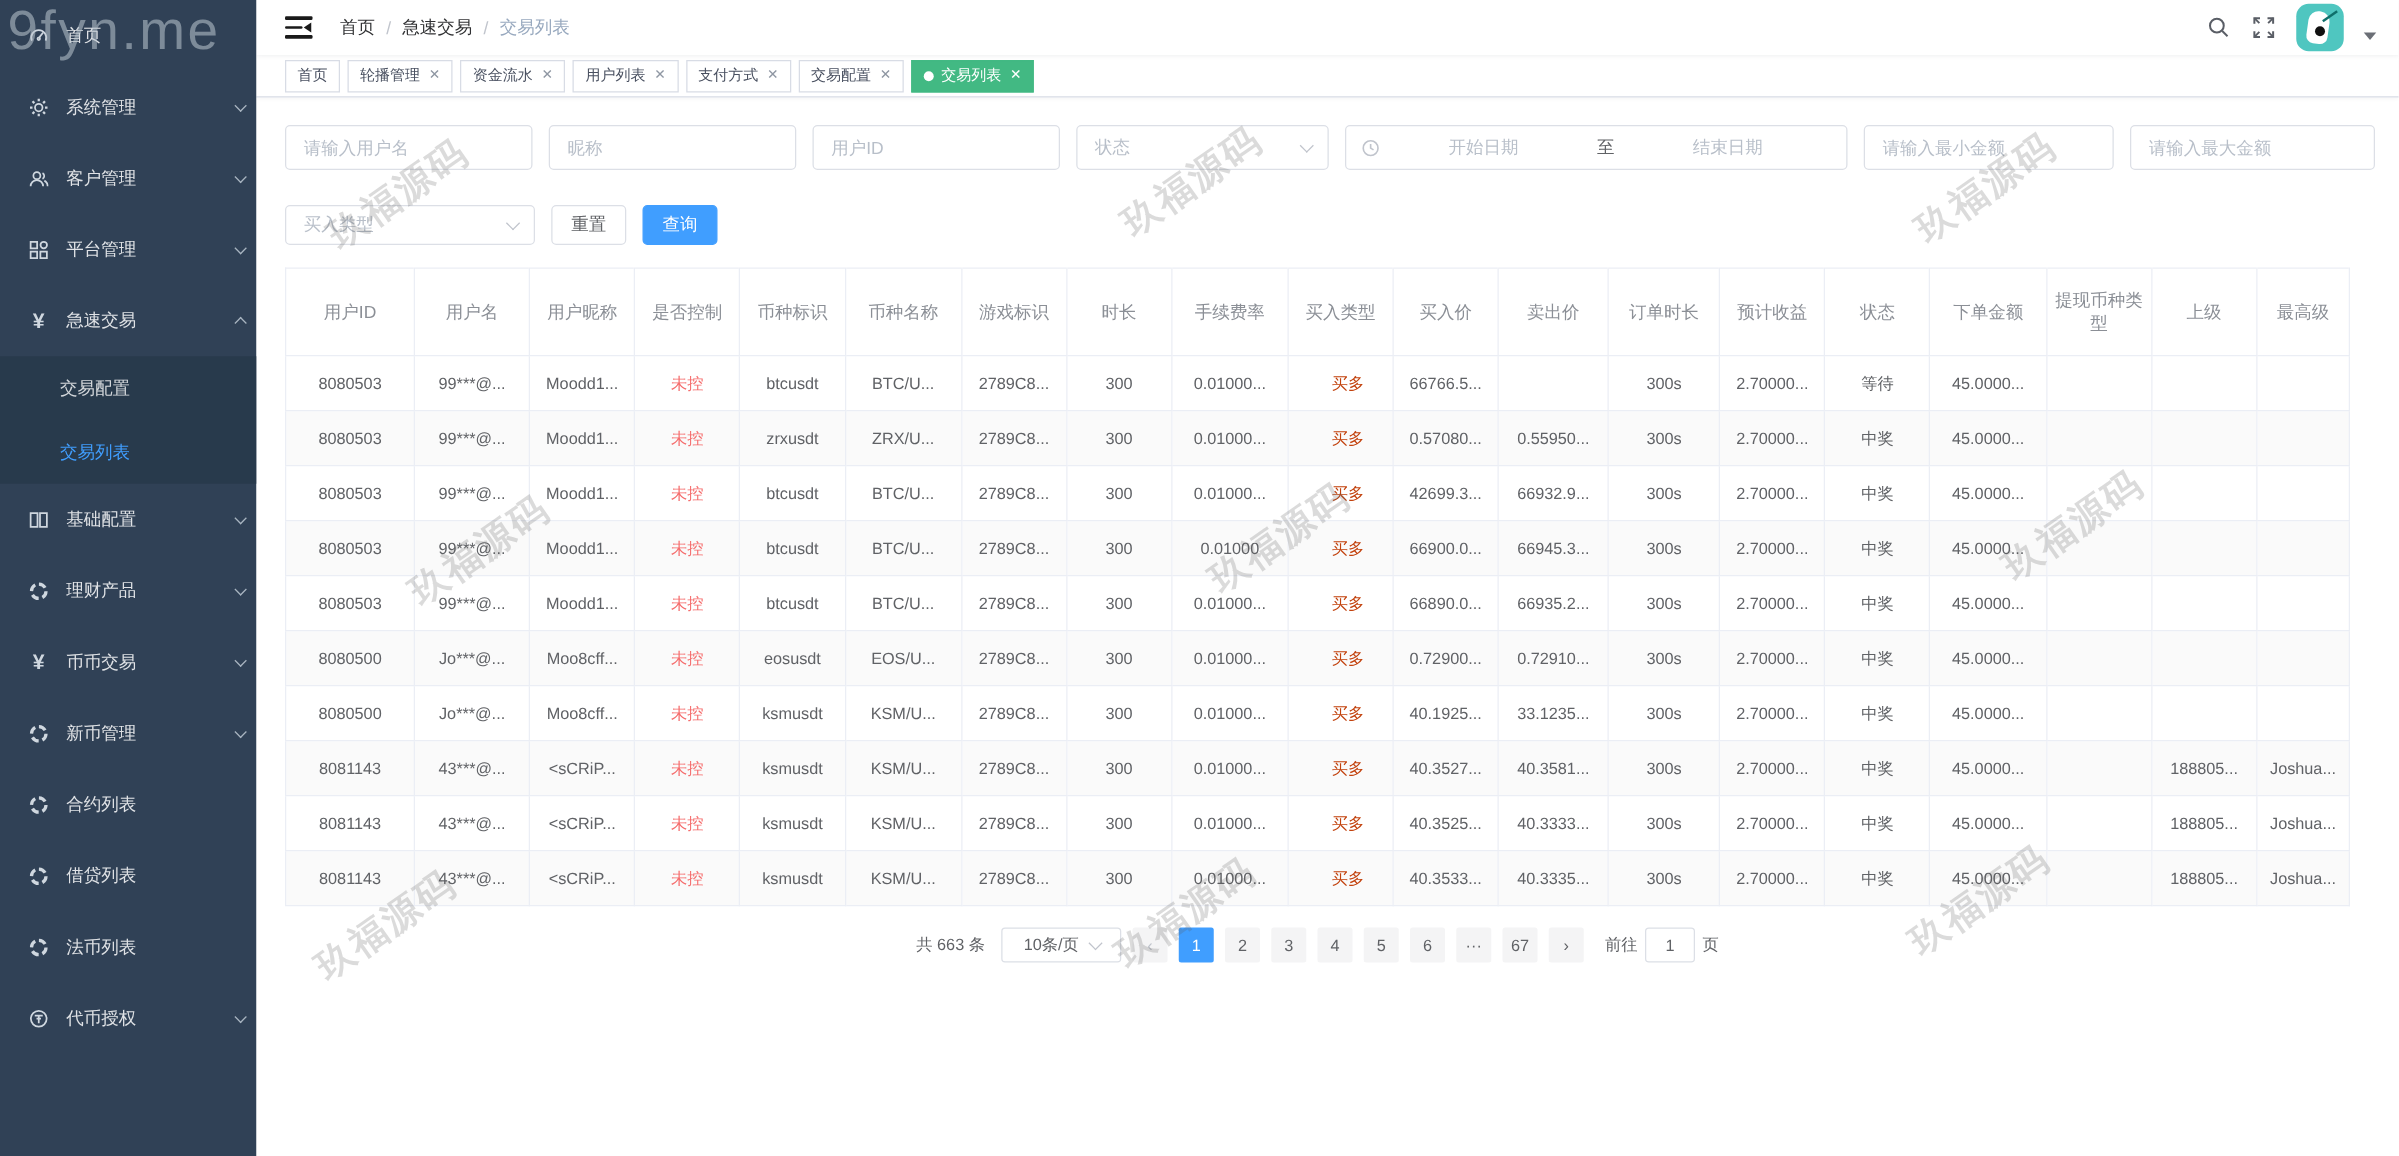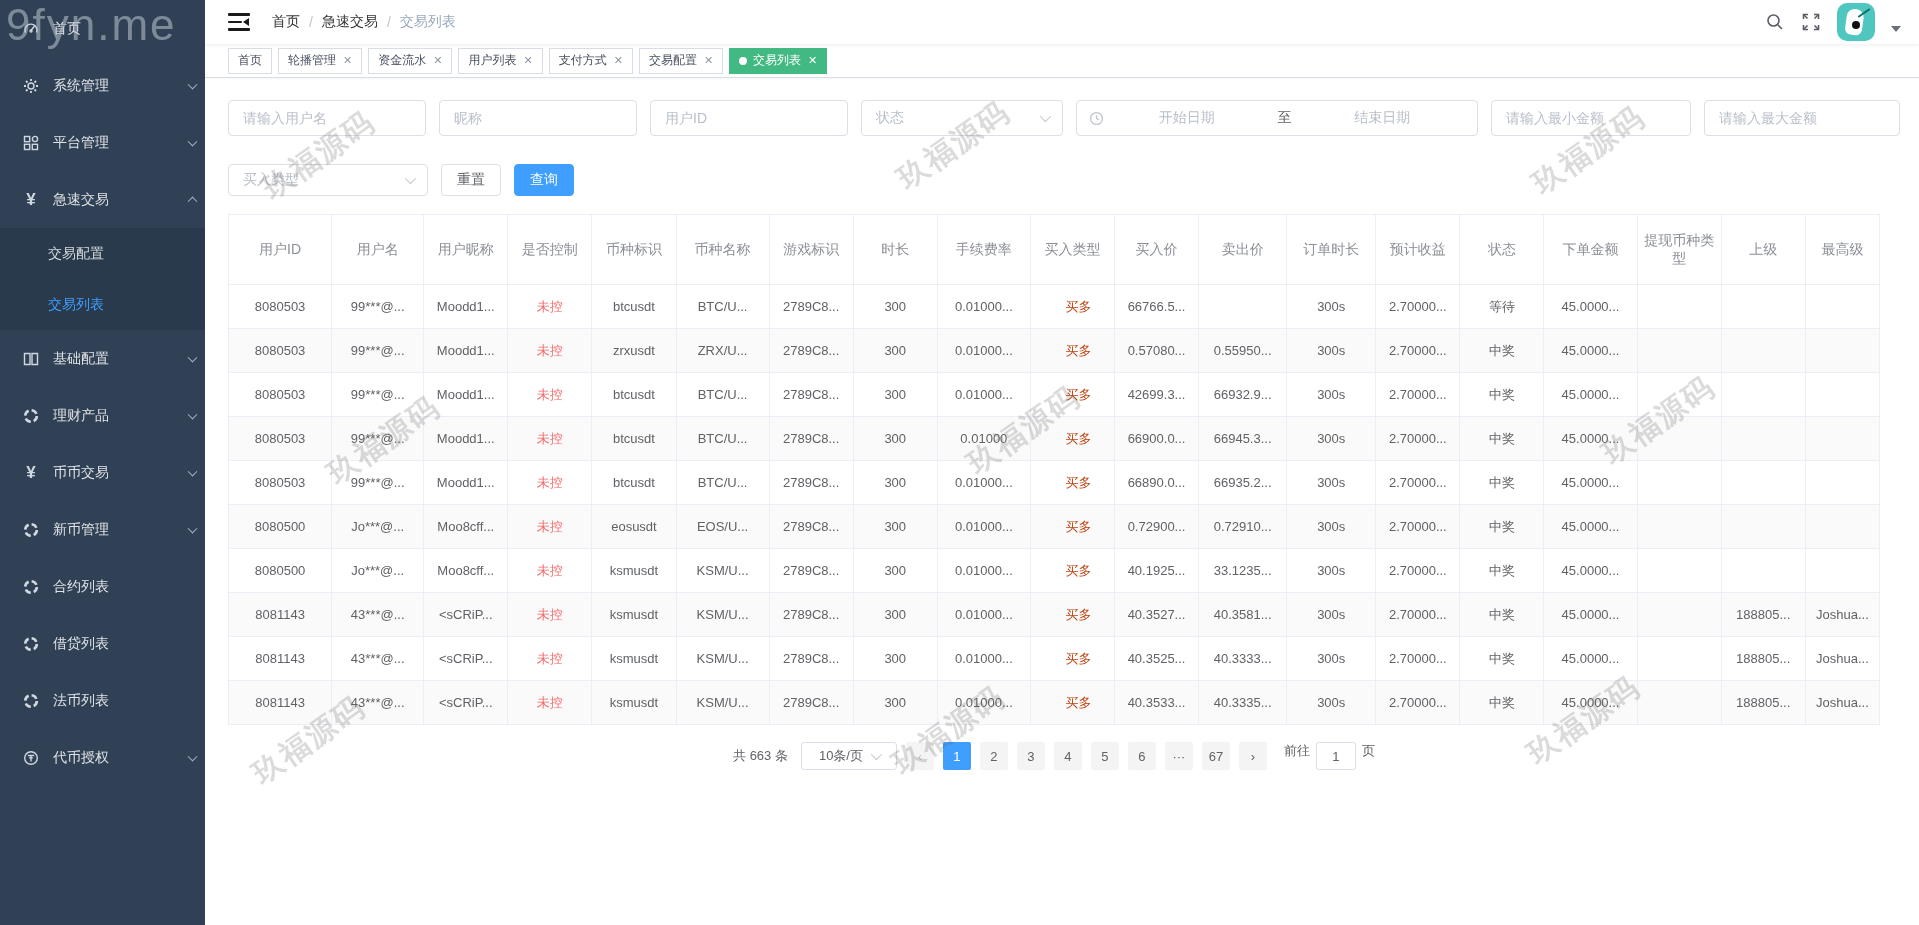--- a/index.html
+++ b/index.html
@@ -74,21 +74,21 @@
   .grid td.c-red { color:#f56c6c; }
   .grid td.c-green { color:#c2410c;padding-left:16px; }
 
   
   .pagination { width:1652px; margin-top:17px; display:flex; align-items:center; justify-content:center; gap:9px; font-size:13px; color:#606266; }
   .pg-total { margin-right:4px; }
   .pg-size { width:96px; height:28px; border:1px solid #dcdfe6; border-radius:3px; display:flex; align-items:center; justify-content:center; gap:8px; color:#606266; cursor:pointer; background:#fff; }
   .pg-btn { min-width:28px; height:28px; padding:0 4px; background:#f4f4f5; border-radius:2px; display:flex; align-items:center; justify-content:center; color:#606266; cursor:pointer; font-size:13px; }
   .pg-btn.active { background:#409EFF; color:#fff; }
   .pg-btn.disabled { color:#c0c4cc; }
-  .pg-goto { display:flex; align-items:flex-start; gap:6px; margin-left:8px; }
+  .pg-goto { display:flex; align-items:center; gap:6px; margin-left:8px; }
   .pg-input { width:40px; height:28px; border:1px solid #dcdfe6; border-radius:3px; text-align:center; font-size:13px; color:#606266; outline:none; font-family:inherit; }
 
   
   .wm-layer { position:absolute; inset:0; pointer-events:none; z-index:50; }
   .wm { position:absolute; font-size:30px; font-weight:700; color:rgba(90,90,90,.22); transform:rotate(-35deg); letter-spacing:2px; white-space:nowrap; }
   .wm-site { position:absolute; left:6px; top:0px; font-size:44px; color:rgba(190,200,210,.55); font-weight:400; letter-spacing:2px; z-index:60; pointer-events:none; }
 </style>
 </head>
 <body>
 
@@ -115,20 +115,31 @@
               <line x1="1" y1="8" x2="3" y2="8"></line>
               <line x1="13" y1="8" x2="15" y2="8"></line>
               <line x1="3" y1="3" x2="4.5" y2="4.5"></line>
               <line x1="11.5" y1="11.5" x2="13" y2="13"></line>
               <line x1="13" y1="3" x2="11.5" y2="4.5"></line>
               <line x1="3" y1="13" x2="4.5" y2="11.5"></line>
             </g>
           </svg>
         </span>
         <span>系统管理</span>
+        <span class="chev down"></span>
+      </div>
+      <div class="side-item">
+        <span class="s-icon">
+          <svg viewBox="0 0 16 16">
+            <circle cx="6.5" cy="5.5" r="2.8"></circle>
+            <path d="M1.5 14 a5 5 0 0 1 10 0"></path>
+            <path d="M11 3.5 a2.6 2.6 0 0 1 0 4.6 M12.5 9.5 a5 5 0 0 1 2.6 4.5"></path>
+          </svg>
+        </span>
+        <span>客户管理</span>
         <span class="chev down"></span>
       </div>
       <div class="side-item">
         <span class="s-icon">
           <svg viewBox="0 0 16 16">
             <rect x="1.5" y="1.5" width="5.2" height="5.2"></rect>
             <rect x="1.5" y="9.3" width="5.2" height="5.2"></rect>
             <rect x="9.3" y="9.3" width="5.2" height="5.2"></rect>
             <circle cx="12" cy="4" r="2.6"></circle>
           </svg>

